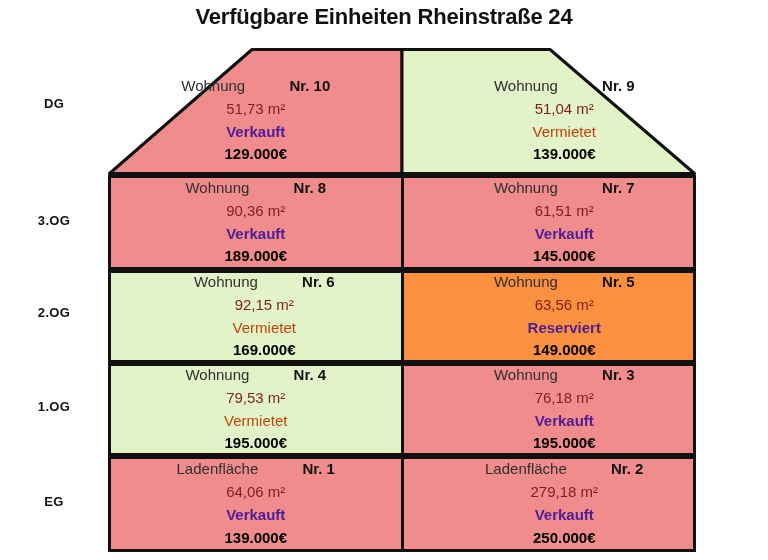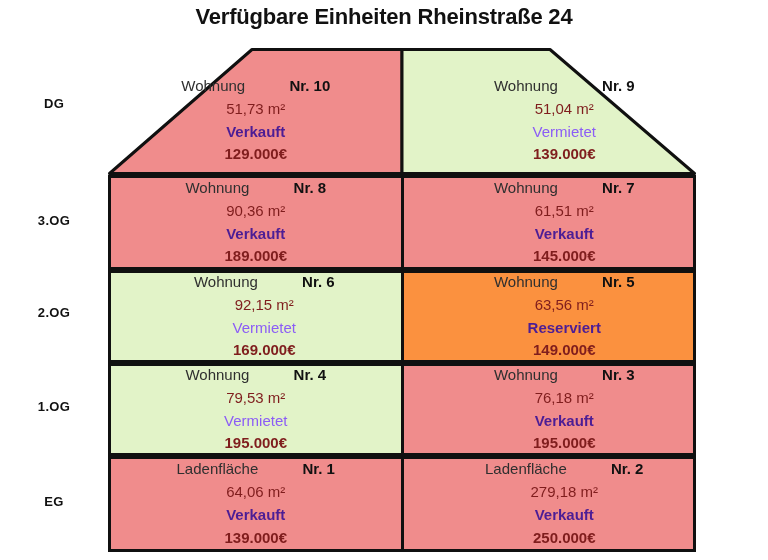--- a/index.html
+++ b/index.html
@@ -106,30 +106,30 @@
     font-weight: bold;
     color: #111111;
     margin-left: 40px;
   }
   .line-area {
     font-size: 15px;
     color: #7f1d1d;
   }
   .line-status {
     font-size: 15px;
-    color: #8b5cf6;
+    color: #c2410c;
   }
   .line-status.emph {
     font-weight: bold;
     color: #4c1d95;
   }
   .line-price {
     font-size: 15px;
     font-weight: bold;
-    color: #7f1d1d;
+    color: #000000;
   }
 
   
   .roof-row .unit-text { margin-top: 22px; }
 </style>
 </head>
 <body style="background: rgb(255, 255, 255);">
 
 <div class="page-title">Verfügbare Einheiten Rheinstraße 24</div>
 

